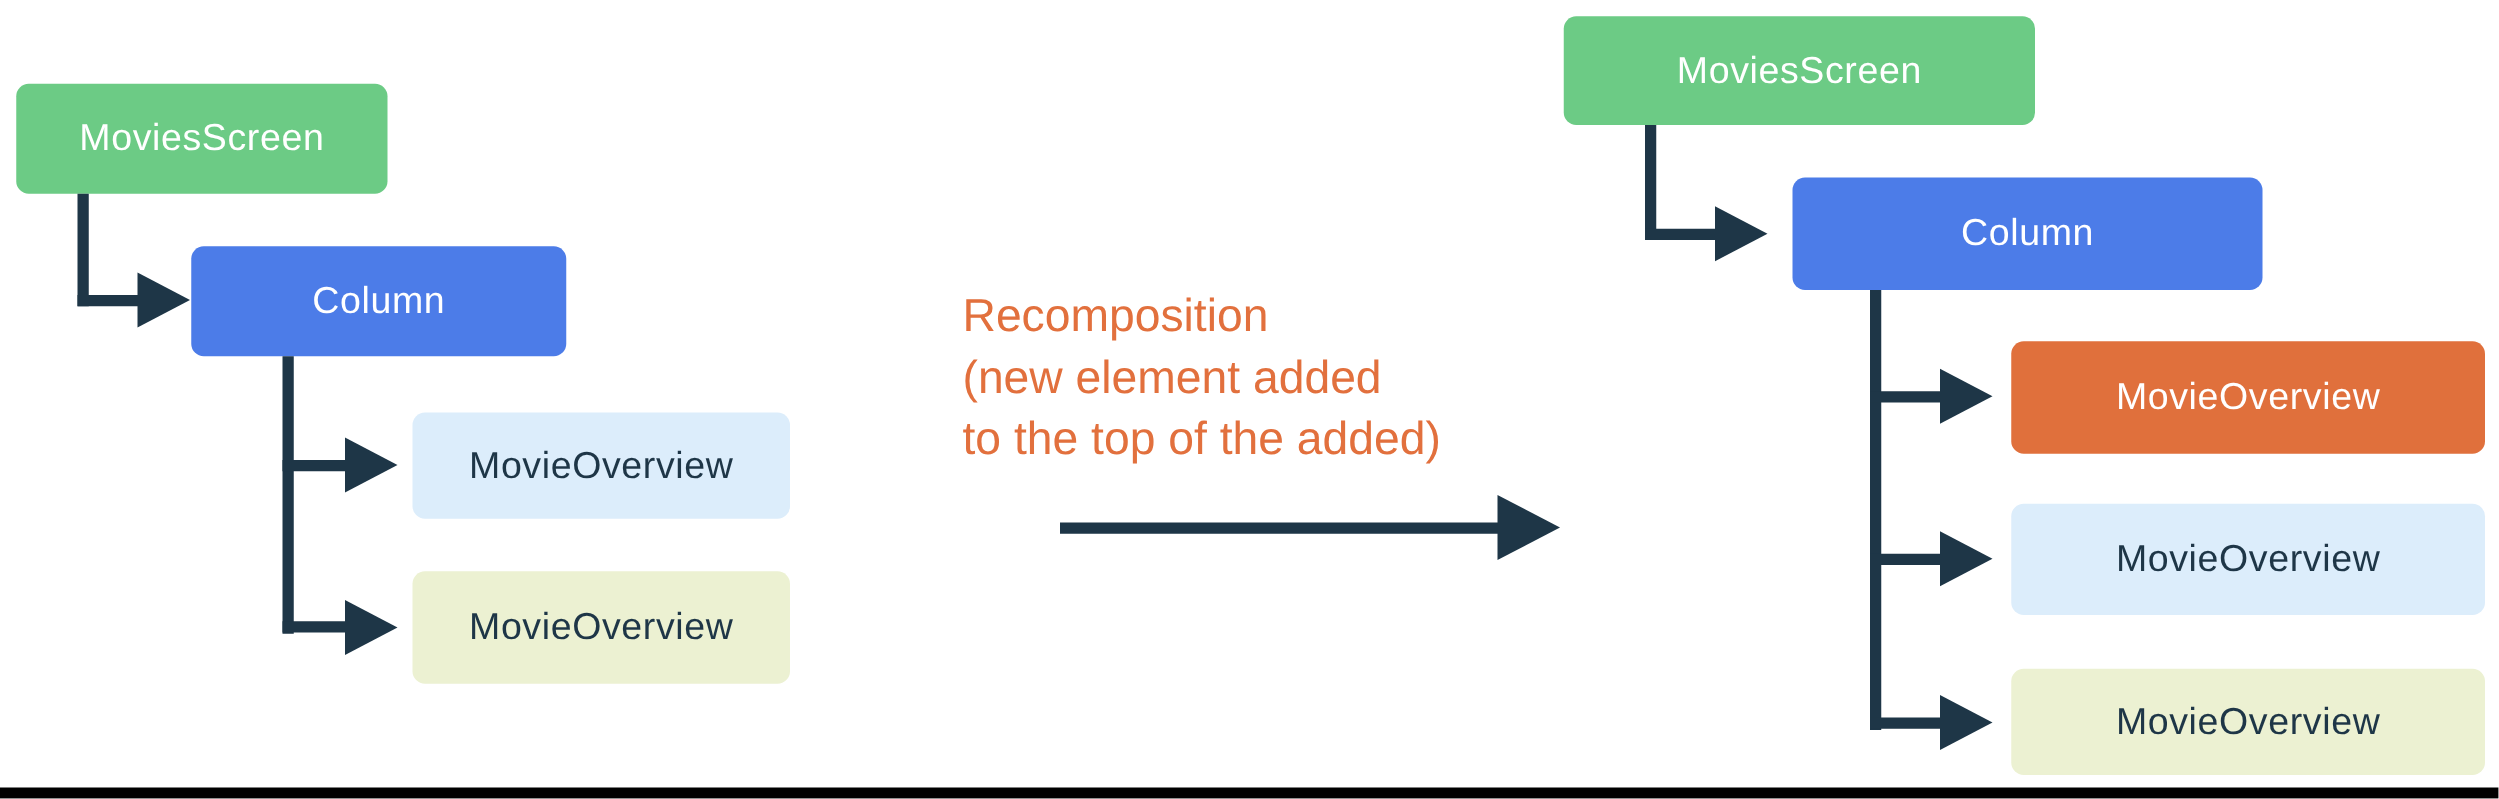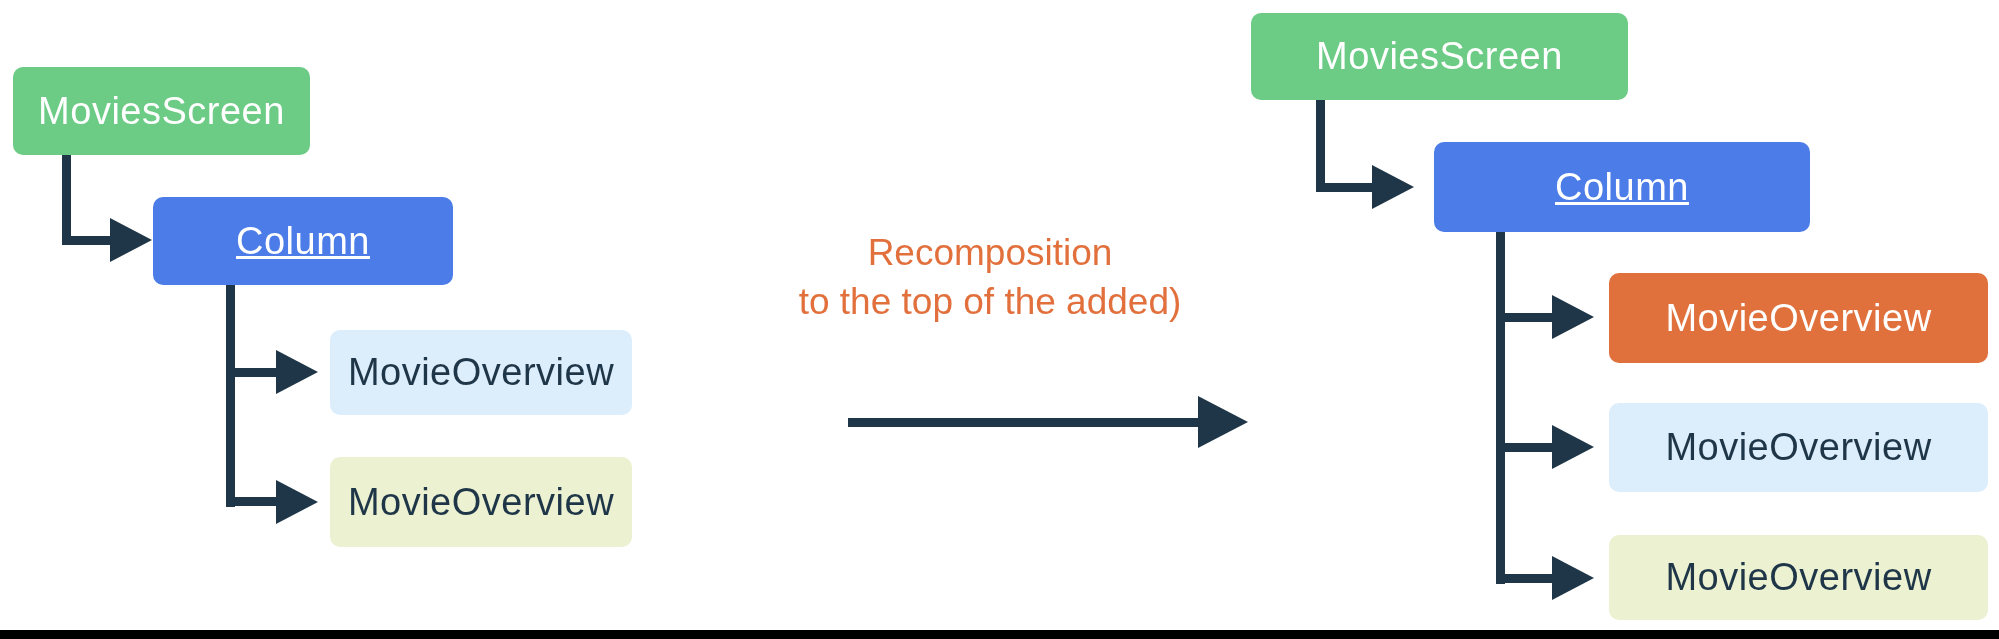--- a/index.html
+++ b/index.html
@@ -7,44 +7,44 @@
     position:relative;
     width:1999px;height:639px;
     background:#ffffff;
     font-family:"Liberation Sans", sans-serif;
     overflow:hidden;
   }
   .node{
     position:absolute;
     display:flex;align-items:center;justify-content:center;
     border-radius:10px;
-    font-size:38px;
+    font-size:30px;
     letter-spacing:0.5px;
     white-space:nowrap;
   }
   .node.green{background:#6CCB85;color:#ffffff;}
-  .node.blue{background:#4C7CE8;color:#ffffff;text-decoration:underline;}
+  .node.blue{background:#4C7CE8;color:#ffffff;}
   .node.orange{background:#E0703C;color:#ffffff;}
   .node.lblue{background:#DCEDFB;color:#1E3647;}
   .node.lyellow{background:#ECF1D2;color:#1E3647;}
   .line{position:absolute;background:#1E3647;}
   .tri{
     position:absolute;width:0;height:0;
     border-top:22px solid transparent;
     border-bottom:22px solid transparent;
     border-left:42px solid #1E3647;
   }
   .tri.big{
     border-top-width:26px;
     border-bottom-width:26px;
     border-left-width:50px;
   }
   #annotation{
     position:absolute;left:770px;top:228px;width:440px;
-    text-align:center;
+    text-align:left;
     color:#E2703D;
     font-size:37px;line-height:49px;
     white-space:nowrap;
   }
   #bottom-divider{
     position:absolute;left:0;top:630px;width:1999px;height:9px;
     background:#000000;
   }
 </style>
 </head>
@@ -64,20 +64,21 @@
   <div class="line" style="left:226px;top:368px;width:52px;height:9px;"></div>
   <div class="tri" style="left:276px;top:350px;"></div>
   <div class="line" style="left:226px;top:497px;width:52px;height:9px;"></div>
   <div class="tri" style="left:276px;top:480px;"></div>
 
   <div class="node lblue" style="left:330px;top:330px;width:302px;height:85px;">MovieOverview</div>
   <div class="node lyellow" style="left:330px;top:457px;width:302px;height:90px;">MovieOverview</div>
 
   <div id="annotation">
     <div>Recomposition</div>
+    <div>(new element added</div>
     <div>to the top of the added)</div>
   </div>
   <div class="line" style="left:848px;top:418px;width:352px;height:9px;"></div>
   <div class="tri big" style="left:1198px;top:396px;"></div>
 
   <div class="node green" style="left:1251px;top:13px;width:377px;height:87px;">MoviesScreen</div>
 
   <div class="line" style="left:1316px;top:100px;width:9px;height:92px;"></div>
   <div class="line" style="left:1316px;top:183px;width:58px;height:9px;"></div>
   <div class="tri" style="left:1372px;top:165px;"></div>

